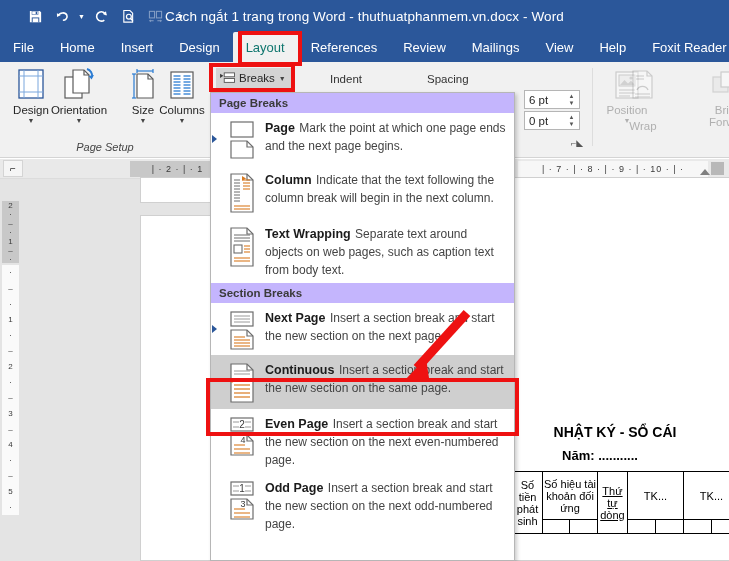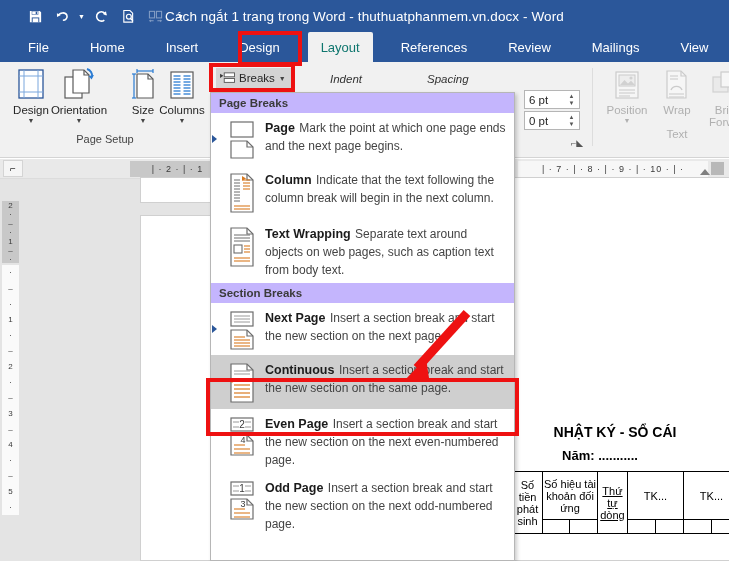--- a/index.html
+++ b/index.html
@@ -37,60 +37,60 @@
 
   
   .tabbar {
     position: absolute; left: 0; top: 32px; width: 729px; height: 30px;
     background: #2b579a;
     display: flex; align-items: flex-end;
   }
   .tab {
     height: 30px; padding: 0 13px;
     display: flex; align-items: center; justify-content: center;
-    color: #ffffff; font-size: 13px; white-space: nowrap; margin-left: 15px;
+    color: #ffffff; font-size: 13px; white-space: nowrap;
   }
   .tab.active {
     background: #f1f1f1; color: #0f766e;
     border-top-left-radius: 2px; border-top-right-radius: 2px;
   }
 
   
   .ribbon {
     position: absolute; left: 0; top: 62px; width: 729px; height: 96px;
     background: #f1f1f1;
     border-bottom: 1px solid #d4d4d4;
   }
   .grp { position: absolute; top: 0; height: 96px; }
   .grp-sep {
     position: absolute; top: 6px; width: 1px; height: 78px; background: #dddddd;
   }
   .grp-label {
-    position: absolute; bottom: 13px; width: 100%;
-    text-align: center; font-size: 11px; color: #444;
+    position: absolute; bottom: 5px; width: 100%;
+    text-align: center; font-size: 11px; color: #444; font-style: italic;
   }
   .bigbtn {
     position: absolute; top: 3px;
     display: flex; flex-direction: column; align-items: center;
     width: 54px;
   }
   .bigbtn .ico { height: 36px; display: flex; align-items: flex-end; justify-content: center; }
   .bigbtn .lbl { font-size: 11.5px; color: #262626; margin-top: 3px; white-space: nowrap; }
   .bigbtn .dd { font-size: 7px; color: #444; line-height: 8px; margin-top: 1px; }
   .bigbtn.dim .lbl, .bigbtn.dim .dd { color: #b0b0b0; }
   .bigbtn.dim .ico { opacity: 0.36; }
 
   .smallbtn {
     position: absolute; display: flex; align-items: center; gap: 4px;
     font-size: 11.5px; color: #262626; padding: 2px 4px;
   }
   .smallbtn .dd { font-size: 7px; color: #444; }
   .smallbtn.hot { background: #d4d4d4; }
 
-  .colhdr { position: absolute; font-size: 11.5px; color: #333; font-style: italic; }
+  .colhdr { position: absolute; font-size: 11.5px; color: #333; }
 
   .spinbox {
     position: absolute; width: 56px; height: 19px;
     border: 1px solid #b5b5b5; background: #fff;
     display: flex; align-items: center;
     font-size: 11.5px; color: #262626; padding-left: 4px;
   }
   .spin-arrows {
     position: absolute; right: 1px; top: 0; height: 17px; width: 13px;
     display: flex; flex-direction: column; align-items: center; justify-content: center;
@@ -379,21 +379,21 @@
             <g stroke="#9a9a9a" stroke-width="1.2">
               <line x1="7" y1="23" x2="23" y2="23"></line>
               <line x1="7" y1="26" x2="23" y2="26"></line>
               <line x1="7" y1="29" x2="18" y2="29"></line>
             </g>
           </svg>
       </span>
       <span class="lbl">Position</span>
       <span class="dd">▼</span>
     </div>
-    <div class="bigbtn dim" style="left:650px;">
+    <div class="bigbtn dim" style="left:616px;gap:16px;">
       <span class="ico">
         <svg width="30" height="34" viewBox="0 0 30 34">
             <path d="M5 4 h14 l5 5 v22 h-19 z" fill="#fff" stroke="#8a8a8a" stroke-width="1.2"></path>
             <path d="M19 4 v5 h5" fill="none" stroke="#8a8a8a" stroke-width="1.2"></path>
             <g stroke="#9a9a9a" stroke-width="1.2">
               <line x1="8" y1="9" x2="16" y2="9"></line>
               <line x1="8" y1="12" x2="16" y2="12"></line>
             </g>
             <path d="M9 23 a6 6 0 0 1 11 0" fill="none" stroke="#8a8a8a" stroke-width="1.4"></path>
             <g stroke="#9a9a9a" stroke-width="1.2">

